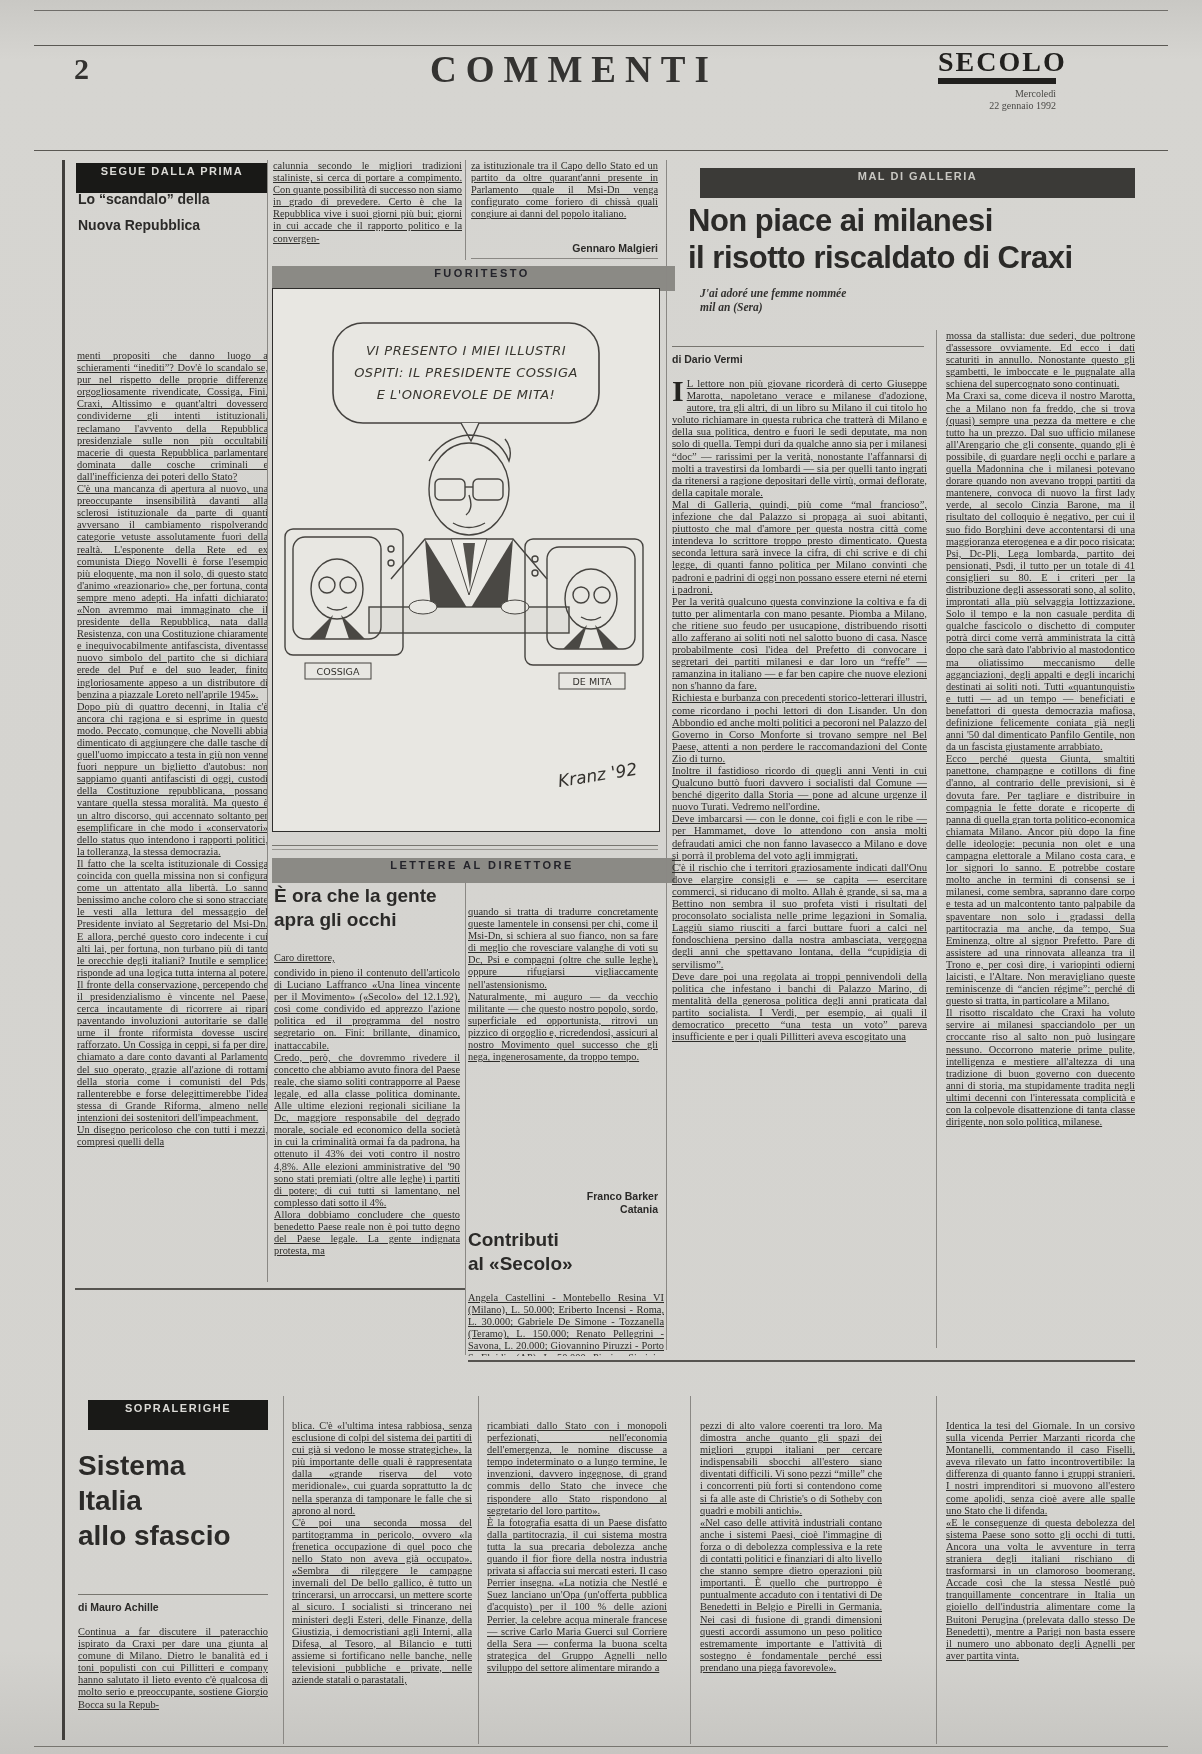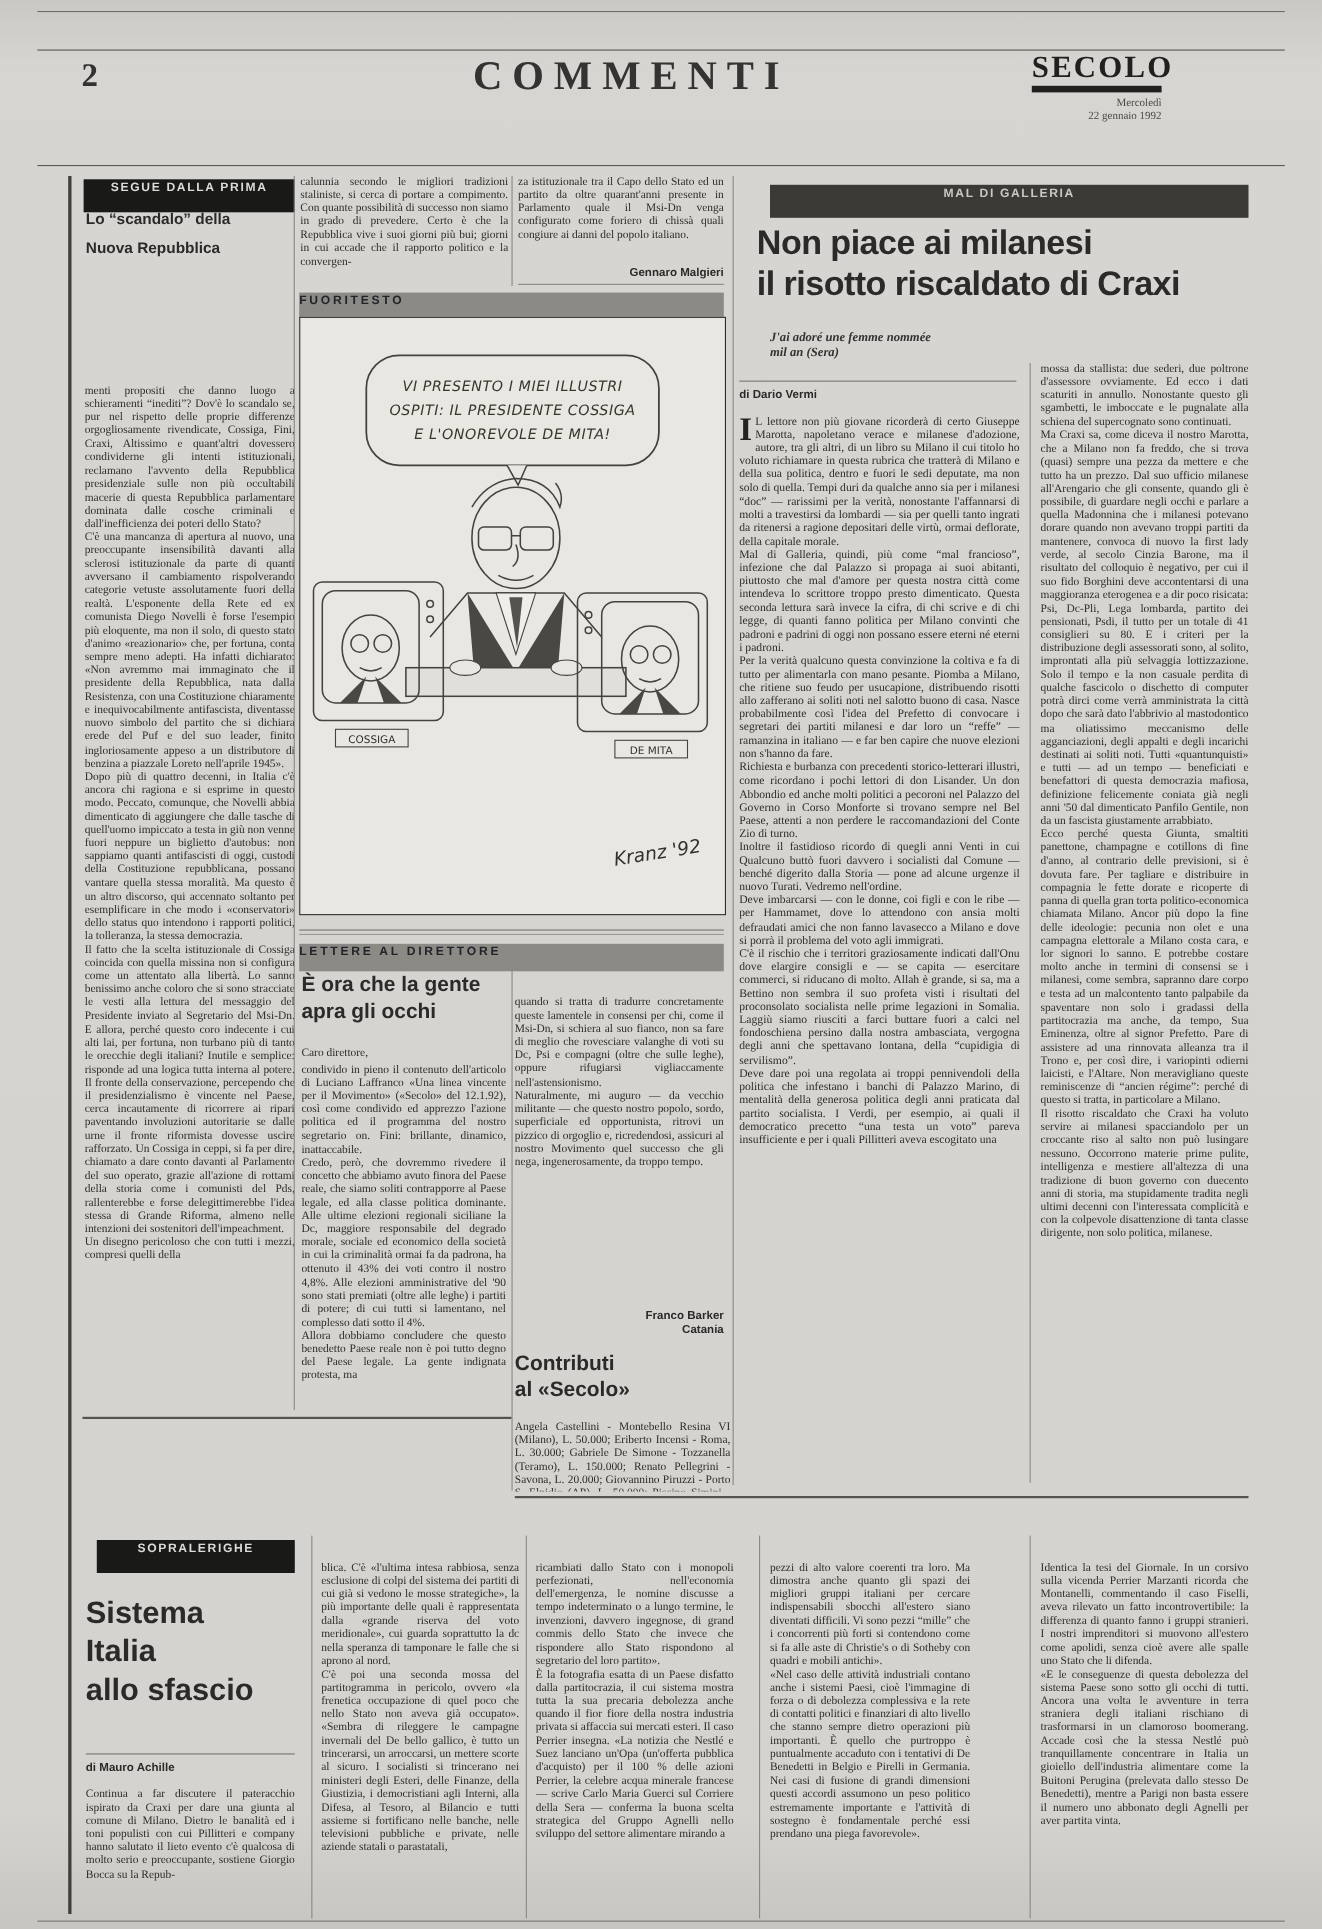--- a/index.html
+++ b/index.html
@@ -9,23 +9,23 @@
   .rule-h{position:absolute;height:1px;background:#5a5853;}
   .rule-v{position:absolute;width:1px;background:#8a8884;}
   .pagenum{position:absolute;font:bold 30px "Liberation Serif",serif;color:#333230;}
   .section-title{position:absolute;font:bold 37px "Liberation Serif",serif;letter-spacing:9px;color:#343331;}
   .masthead{position:absolute;font:bold 28px "Liberation Serif",serif;letter-spacing:2px;color:#21201e;}
   .masthead-bar{position:absolute;height:6px;background:#21201e;}
   .mast-small{position:absolute;font:10px "Liberation Serif",serif;color:#4a4946;text-align:right;}
   .tag-black{position:absolute;background:#191917;color:#dcdbd7;font:bold 11px/16px "Liberation Sans",sans-serif;
              letter-spacing:1.5px;text-align:center;height:30px;}
   .bar-gray{position:absolute;background:#8b8a85;color:#23232a;font:bold 11px/15px "Liberation Sans",sans-serif;
-            letter-spacing:2.5px;height:25px;}
+            letter-spacing:2.5px;text-align:center;height:25px;padding-left:17px;}
   .headline{position:absolute;font-family:"Liberation Sans",sans-serif;font-weight:bold;color:#2b2a28;}
-  .body-text{position:absolute;font-size:10.4px;line-height:12.1px;text-align:justify;color:#2e2d2a;overflow:hidden;}
+  .body-text{position:absolute;font-size:10.4px;line-height:12.1px;text-align:justify;color:#2e2d2a;overflow:hidden;text-decoration:underline;}
   .prelines{white-space:pre-line;}
   .byline{position:absolute;font:bold 10.5px "Liberation Sans",sans-serif;color:#2b2a28;}
   .sig{position:absolute;font:bold 10.5px "Liberation Sans",sans-serif;color:#2b2a28;text-align:right;}
   .epigraph{position:absolute;font:italic bold 11.5px "Liberation Serif",serif;color:#333230;line-height:14px;}
   .cartoon-box{position:absolute;background:#e8e7e2;border:1.5px solid #2e2d2b;}
   .dropcap{float:left;font:bold 30px/26px "Liberation Serif",serif;padding-right:3px;color:#242320;}
   .scan-edge{position:absolute;width:3px;background:#413f3c;}
   svg text{font-family:"DejaVu Sans",sans-serif;}
 </style>
 </head>
@@ -148,21 +148,21 @@
 
   <div class="rule-h" style="left:75px;top:1288px;width:390px;height:2px;background:#55534f"></div>
   <div class="rule-h" style="left:468px;top:1360px;width:667px;height:2px;background:#55534f"></div>
 
   <div class="rule-v" style="left:666px;top:160px;height:1190px"></div>
   <div class="tag-black" style="left:700px;top:168px;width:435px;background:#3b3a37;color:#c9c8c3">MAL DI GALLERIA</div>
   <div class="headline" style="left:688px;top:202px;width:450px;font-size:31px;line-height:37px;letter-spacing:-0.5px">
     <div>Non piace ai milanesi</div>
     <div>il risotto riscaldato di Craxi</div>
   </div>
-  <div class="epigraph" style="left:700px;top:300px;width:220px">
+  <div class="epigraph" style="left:700px;top:286px;width:220px">
     <div>J'ai adoré une femme nommée</div>
     <div>mil an (Sera)</div>
   </div>
   <div class="rule-h" style="left:672px;top:346px;width:252px;background:#77756f"></div>
   <div class="byline" style="left:672px;top:353px">di Dario Vermi</div>
   <div class="body-text" style="left:672px;top:378px;width:255px;height:968px;font-size:10.6px">
     <span class="dropcap">I</span><span class="prelines">L lettore non più giovane ricorderà di certo Giuseppe Marotta, napoletano verace e milanese d'adozione, autore, tra gli altri, di un libro su Milano il cui titolo ho voluto richiamare in questa rubrica che tratterà di Milano e della sua politica, dentro e fuori le sedi deputate, ma non solo di quella. Tempi duri da qualche anno sia per i milanesi “doc” — rarissimi per la verità, nonostante l'affannarsi di molti a travestirsi da lombardi — sia per quelli tanto ingrati da ritenersi a ragione depositari delle virtù, ormai deflorate, della capitale morale.
 Mal di Galleria, quindi, più come “mal francioso”, infezione che dal Palazzo si propaga ai suoi abitanti, piuttosto che mal d'amore per questa nostra città come intendeva lo scrittore troppo presto dimenticato. Questa seconda lettura sarà invece la cifra, di chi scrive e di chi legge, di quanti fanno politica per Milano convinti che padroni e padrini di oggi non possano essere eterni né eterni i padroni.
 Per la verità qualcuno questa convinzione la coltiva e fa di tutto per alimentarla con mano pesante. Piomba a Milano, che ritiene suo feudo per usucapione, distribuendo risotti allo zafferano ai soliti noti nel salotto buono di casa. Nasce probabilmente così l'idea del Prefetto di convocare i segretari dei partiti milanesi e dar loro un “reffe” — ramanzina in italiano — e far ben capire che nuove elezioni non s'hanno da fare.
 Richiesta e burbanza con precedenti storico-letterari illustri, come ricordano i pochi lettori di don Lisander. Un don Abbondio ed anche molti politici a pecoroni nel Palazzo del Governo in Corso Monforte si trovano sempre nel Bel Paese, attenti a non perdere le raccomandazioni del Conte Zio di turno.

